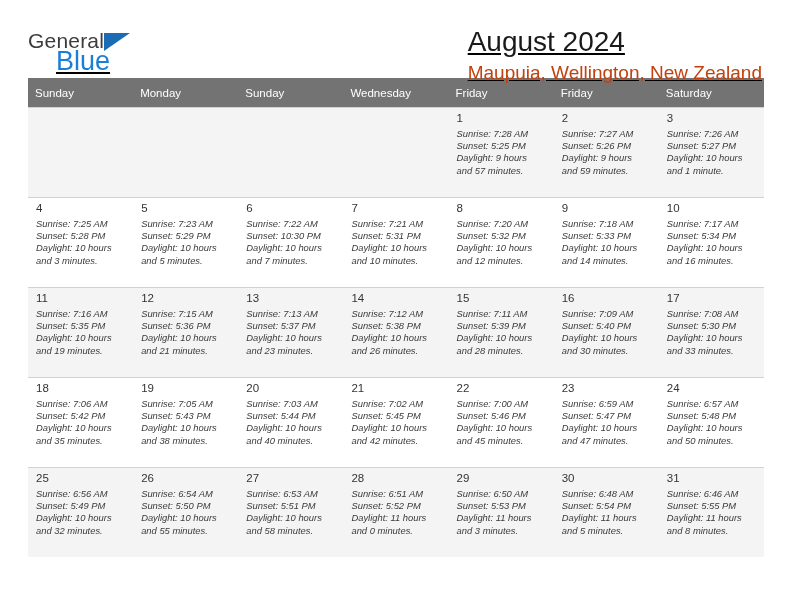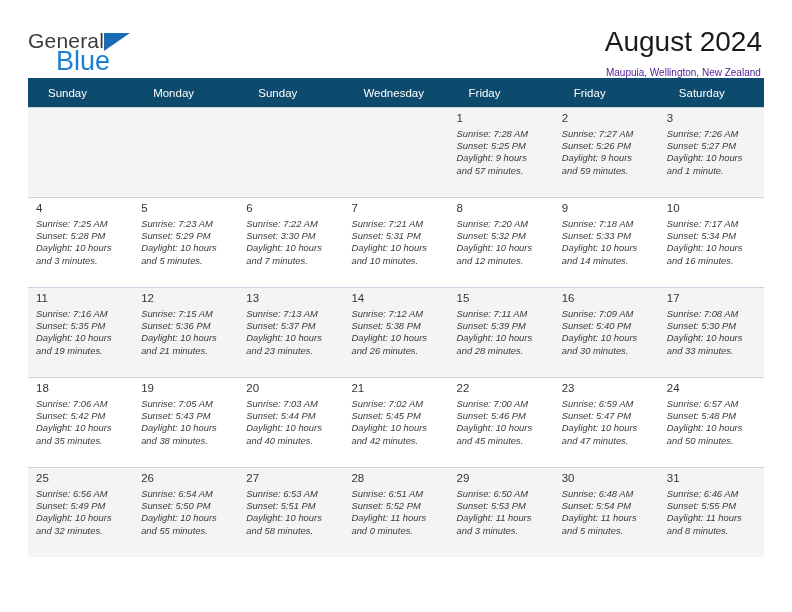--- a/index.html
+++ b/index.html
@@ -23,20 +23,21 @@
   }
 
   
   .header {
     display: flex;
     align-items: flex-start;
     justify-content: space-between;
     padding-top: 26px;
     height: 72px;
     box-sizing: border-box;
+    text-decoration: underline;
   }
   .brand {
     position: relative;
     width: 130px;
     padding-top: 4px;
   }
   .brand-row1 {
     font-size: 21px;
     color: #3c3c3c;
     letter-spacing: .2px;
@@ -54,50 +55,50 @@
     margin-left: 0px;
   }
   .brand-row2 {
     font-size: 27px;
     color: #1c7fd6;
     line-height: 22px;
     margin-left: 28px;
     margin-top: -2px;
   }
   .title-wrap {
-    text-align: center;
+    text-align: left;
     padding-right: 2px;
   }
   .cal-title {
     font-size: 28px;
     font-weight: normal;
     color: #1a1a1a;
     line-height: 32px;
   }
   .cal-subtitle {
-    font-size: 10px;
-    color: #4c1d95;
+    font-size: 19px;
+    color: #c2410c;
     line-height: 20px;
     margin-top: 5px;
   }
 
   
   .calendar {
     width: 736px;
     border-collapse: collapse;
     table-layout: fixed;
     margin-top: 6px;
   }
   .calendar th {
-    background: #0c4a6e;
+    background: #737373;
     color: #ffffff;
     font-size: 11.5px;
     font-weight: normal;
     text-align: left;
-    padding: 5px 0 5px 20px;
+    padding: 5px 0 5px 7px;
     height: 19px;
     border: none;
   }
   .calendar td {
     vertical-align: top;
     width: 105.14px;
     height: 89px;
     padding: 0;
     border: none;
     border-top: 1px solid #c8d4e2;
@@ -233,21 +234,21 @@
                 <div>Daylight: 10 hours</div>
                 <div>and 5 minutes.</div>
               </div>
             </div>
           </td>
           <td>
             <div class="cell-inner">
               <div class="daynum">6</div>
               <div class="detail">
                 <div>Sunrise: 7:22 AM</div>
-                <div>Sunset: 3:30 PM</div>
+                <div>Sunset: 10:30 PM</div>
                 <div>Daylight: 10 hours</div>
                 <div>and 7 minutes.</div>
               </div>
             </div>
           </td>
           <td>
             <div class="cell-inner">
               <div class="daynum">7</div>
               <div class="detail">
                 <div>Sunrise: 7:21 AM</div>

